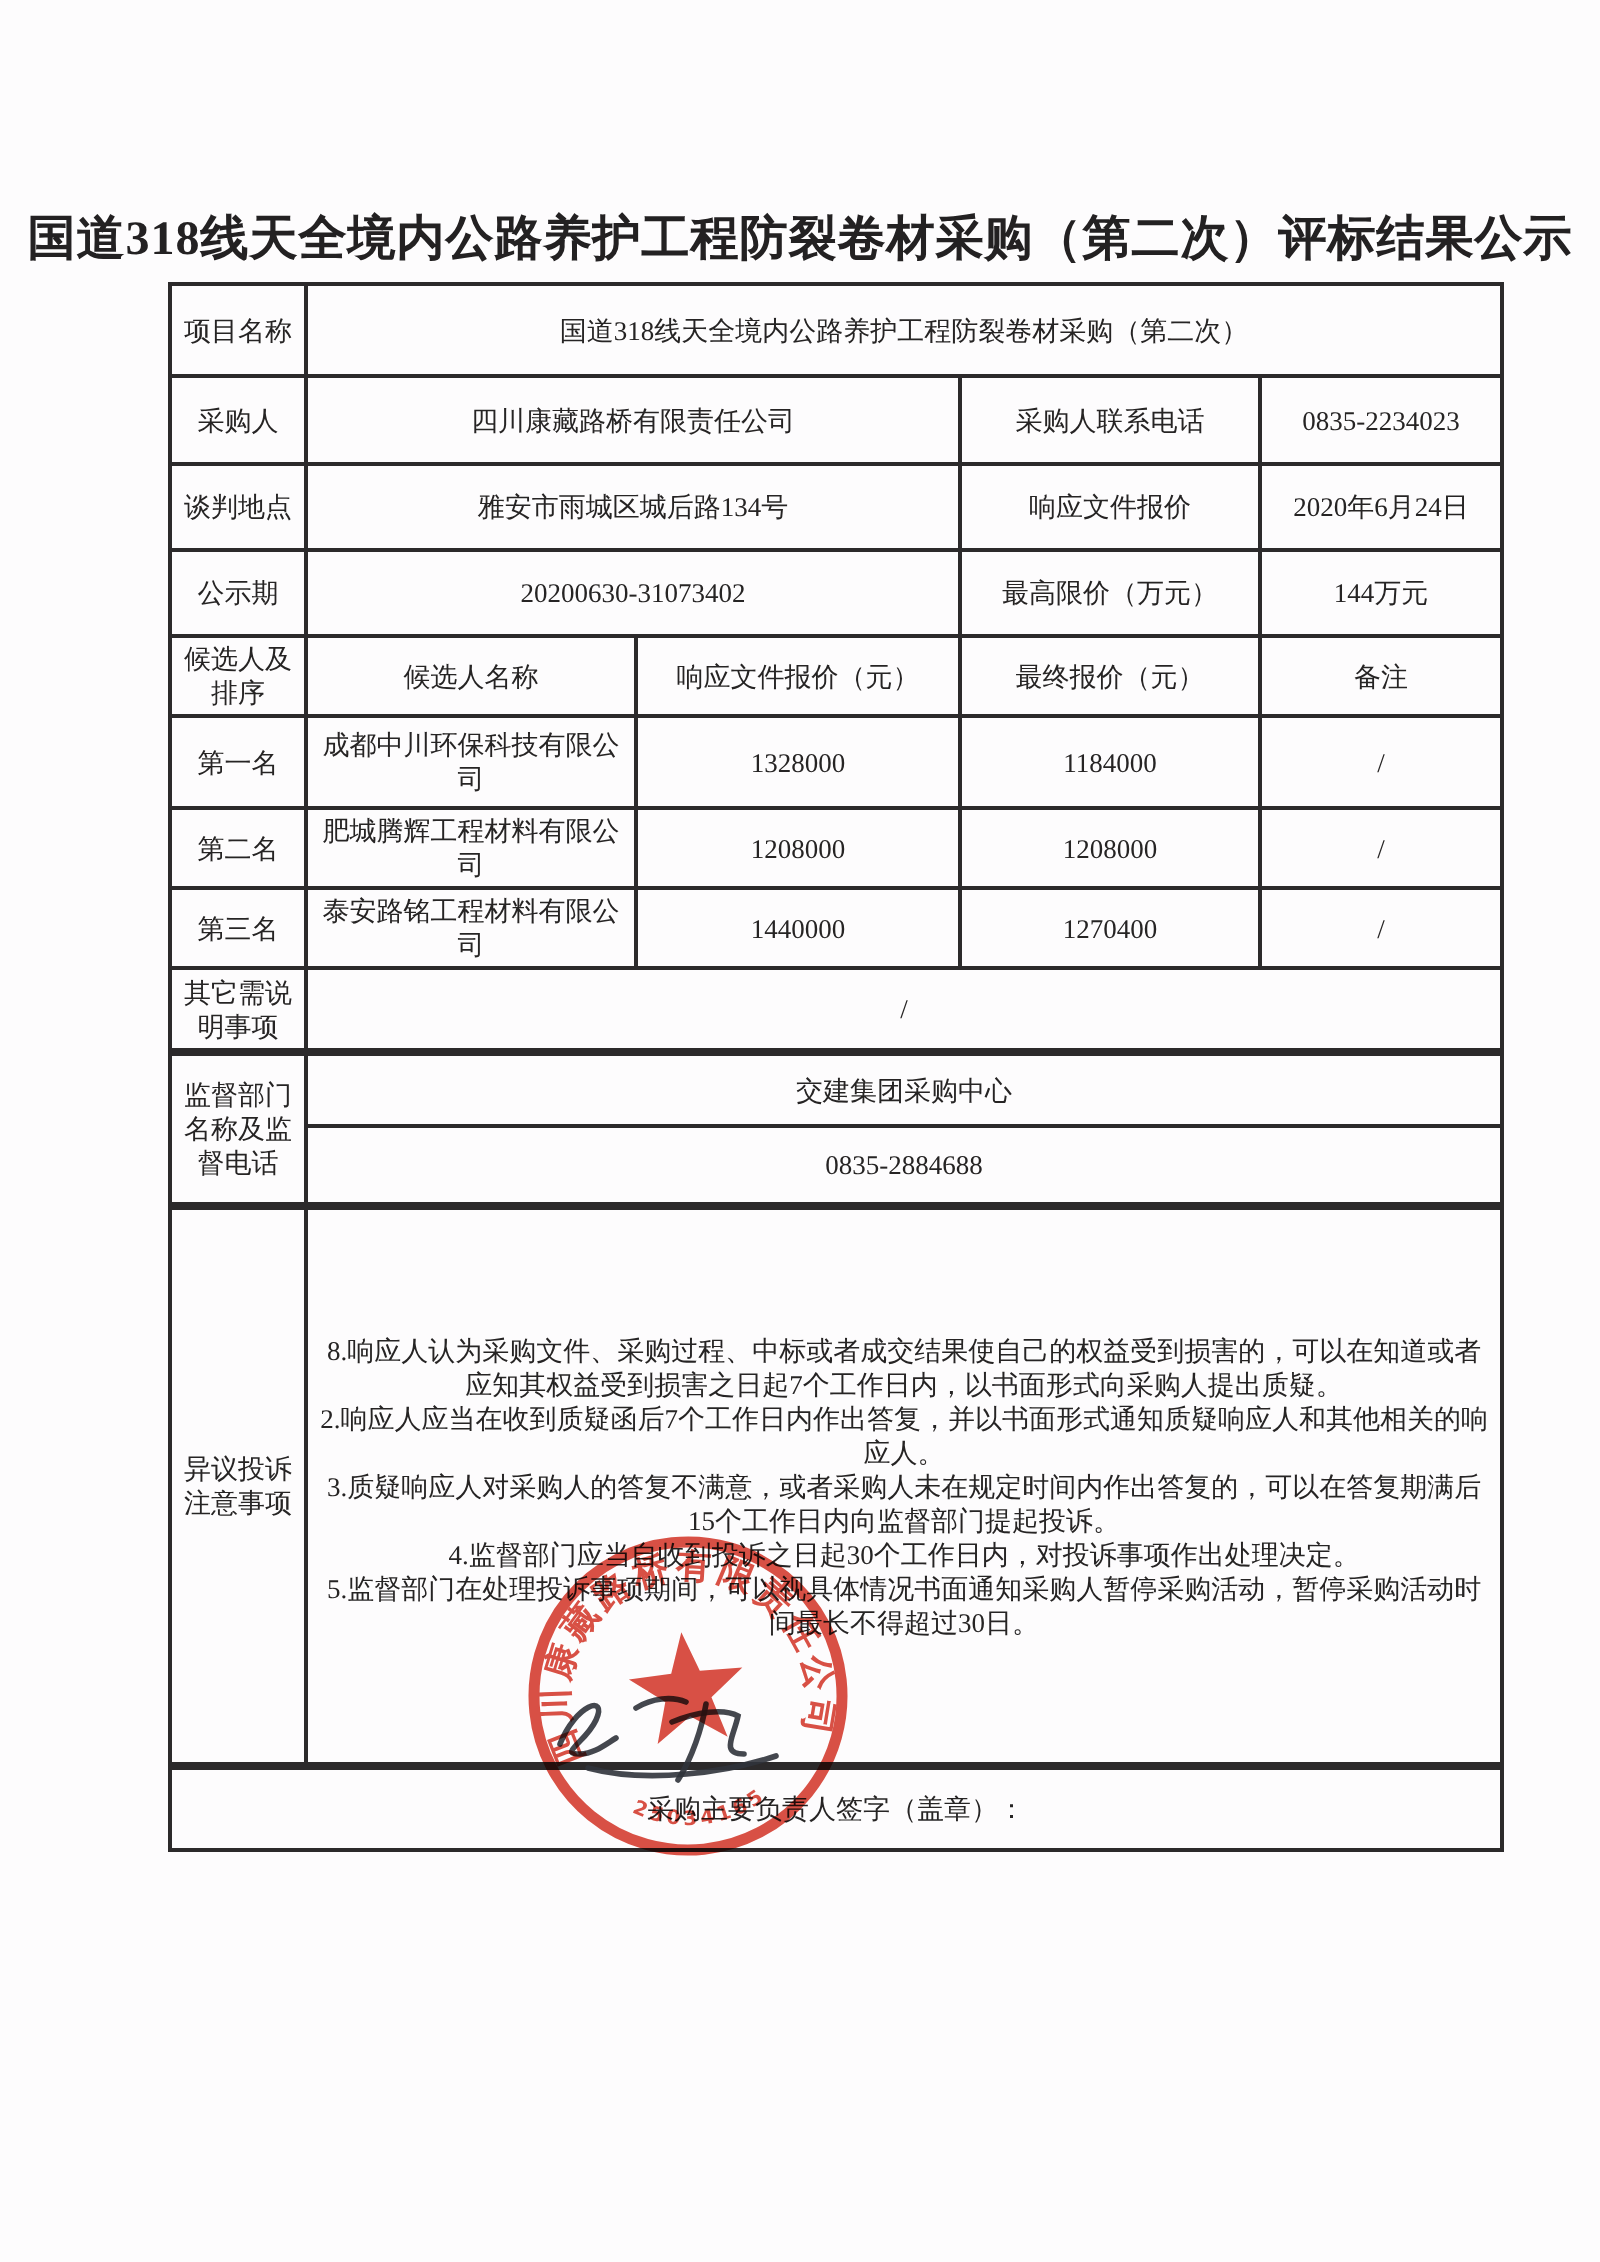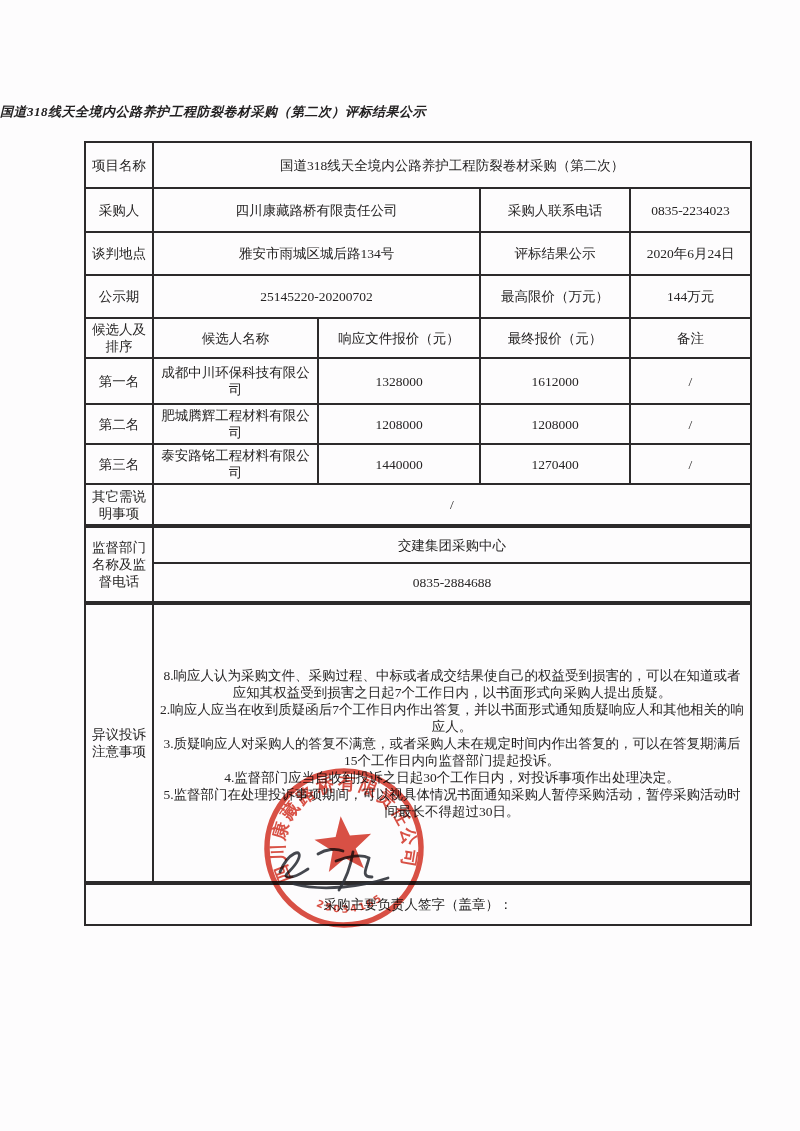--- a/index.html
+++ b/index.html
@@ -4,24 +4,23 @@
 <style>
   html,body { margin:0; padding:0; background:#ffffff; }
   .page {
     position:relative; width:800px; height:1131px;
     background:#fdfcfd; overflow:hidden;
     font-family:"Liberation Serif","DejaVu Serif",serif;
     color:#262424;
   }
   .doc-title {
     position:absolute; top:103px; left:0; width:100%;
-    margin:0; 
-    font-size:13px; font-weight:bold; letter-spacing:0.5px;
+    margin:0; text-align:center;
+    font-size:24px; font-weight:bold; letter-spacing:0.5px;
     color:#232122;
-    font-style:italic;
   }
   table.results {
     position:absolute; left:84px; top:141px; width:666px;
     border-collapse:collapse; table-layout:fixed;
   }
   table.results td {
     border:2px solid #2c2a2b;
     font-size:13.5px; line-height:17px;
     padding:2px 4px;
     text-align:center; vertical-align:middle;
@@ -102,41 +101,41 @@
       </tr>
       <tr class="r2">
         <td class="lbl">采购人</td>
         <td colspan="2">四川康藏路桥有限责任公司</td>
         <td>采购人联系电话</td>
         <td>0835-2234023</td>
       </tr>
       <tr class="r3">
         <td class="lbl">谈判地点</td>
         <td colspan="2">雅安市雨城区城后路134号</td>
-        <td>评标结果公示</td>
+        <td>响应文件报价</td>
         <td>2020年6月24日</td>
       </tr>
       <tr class="r4">
         <td class="lbl">公示期</td>
-        <td colspan="2">25145220-20200702</td>
+        <td colspan="2">20200630-31073402</td>
         <td>最高限价（万元）</td>
         <td>144万元</td>
       </tr>
       <tr class="r5">
         <td class="lbl">候选人及排序</td>
         <td>候选人名称</td>
         <td>响应文件报价（元）</td>
         <td>最终报价（元）</td>
         <td>备注</td>
       </tr>
       <tr class="r6">
         <td class="lbl">第一名</td>
         <td class="co-name">成都中川环保科技有限公司</td>
         <td>1328000</td>
-        <td>1612000</td>
+        <td>1184000</td>
         <td>/</td>
       </tr>
       <tr class="r7">
         <td class="lbl">第二名</td>
         <td class="co-name">肥城腾辉工程材料有限公司</td>
         <td>1208000</td>
         <td>1208000</td>
         <td>/</td>
       </tr>
       <tr class="r8">

